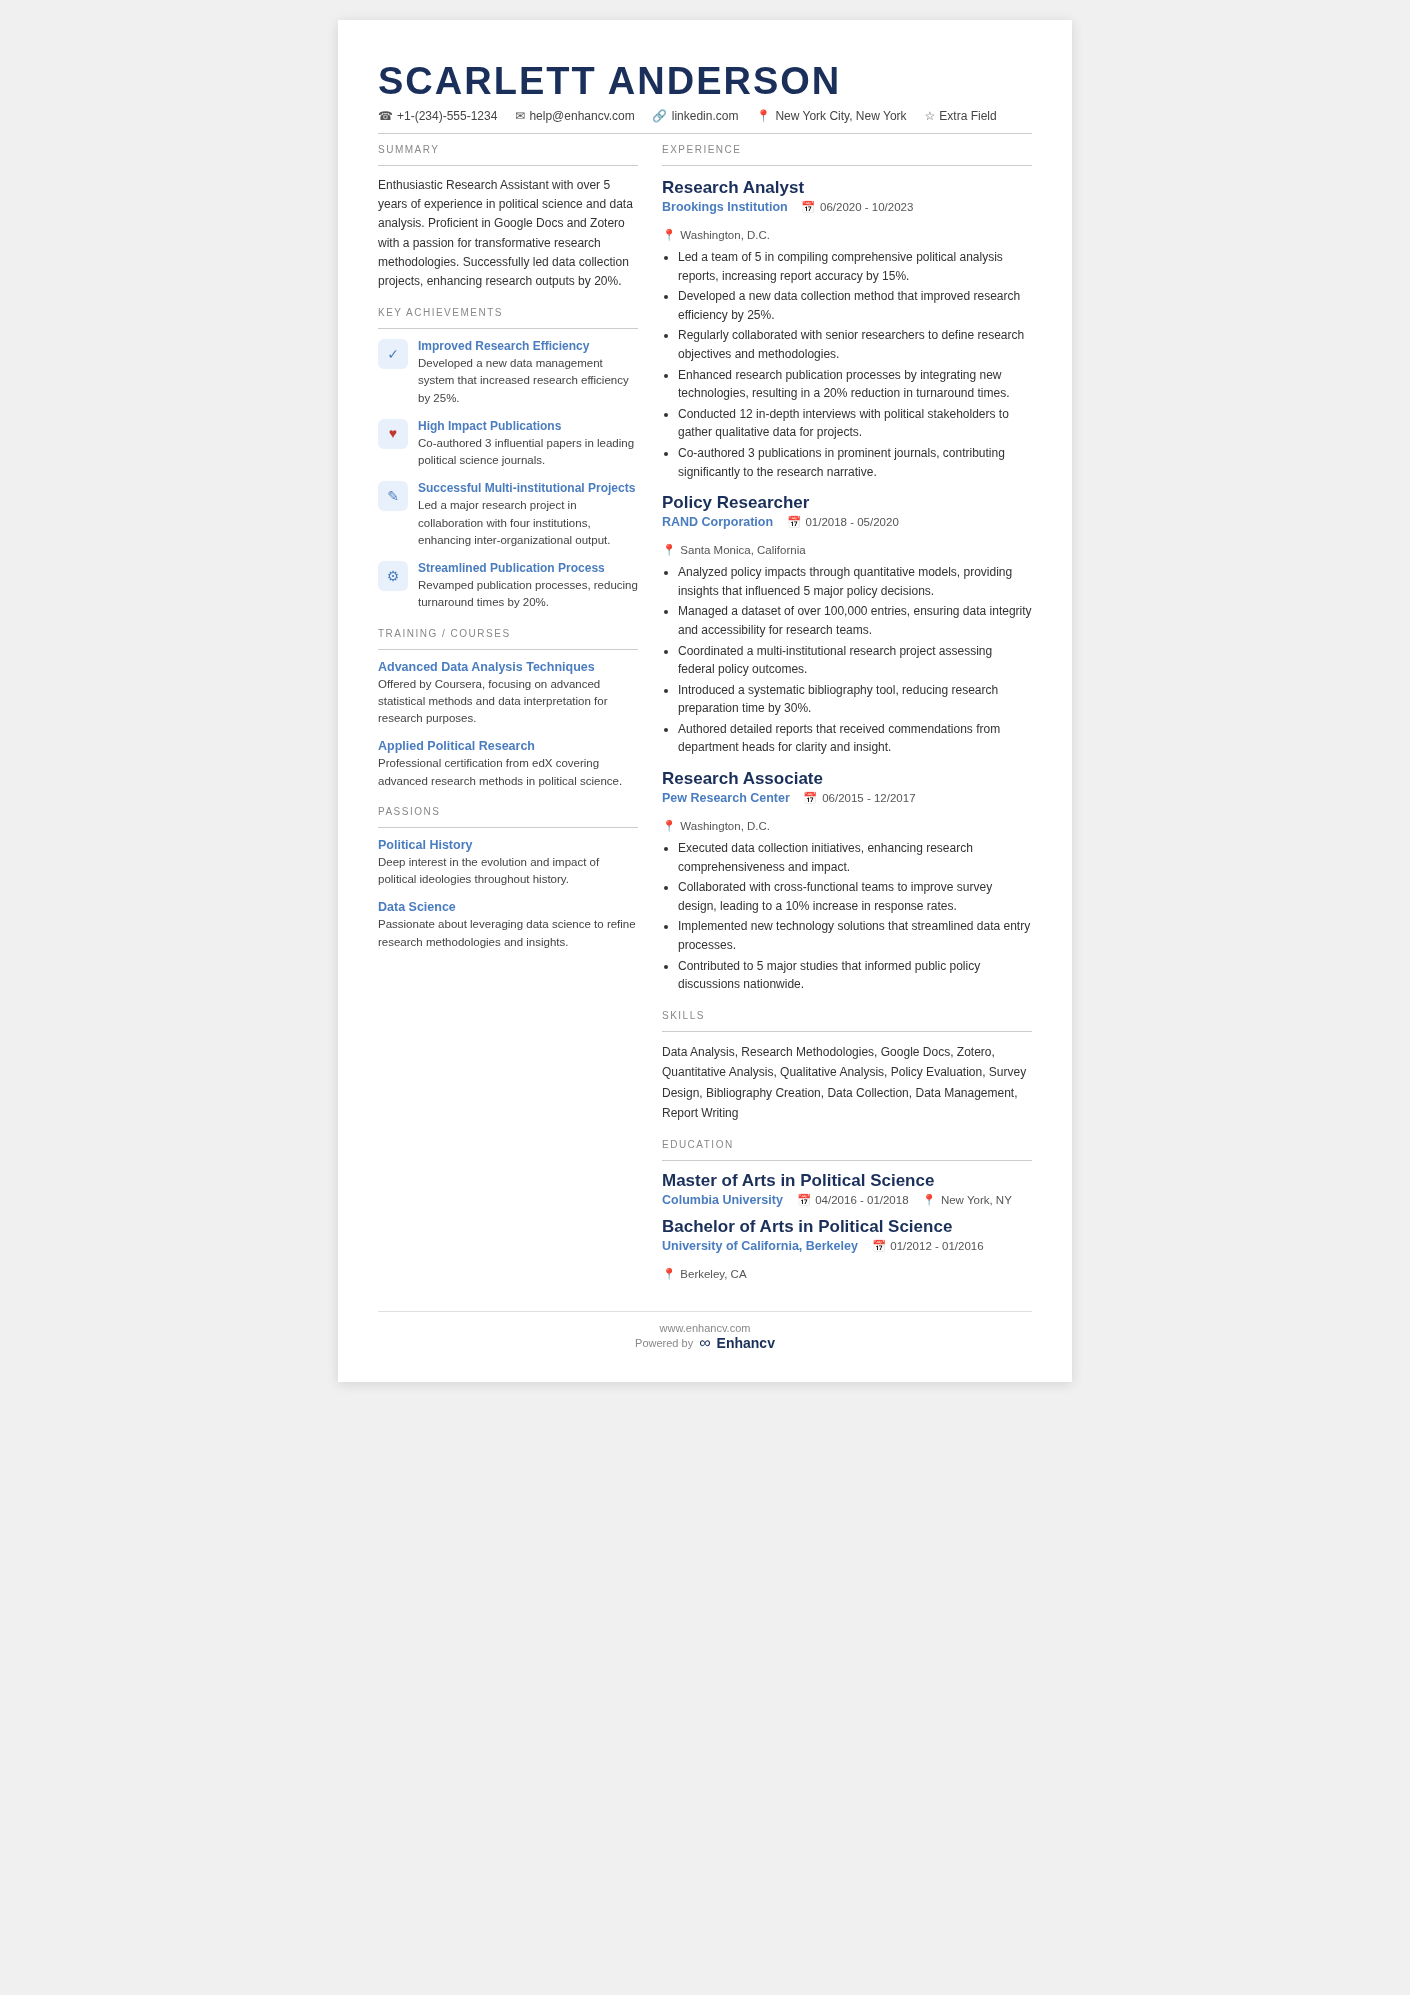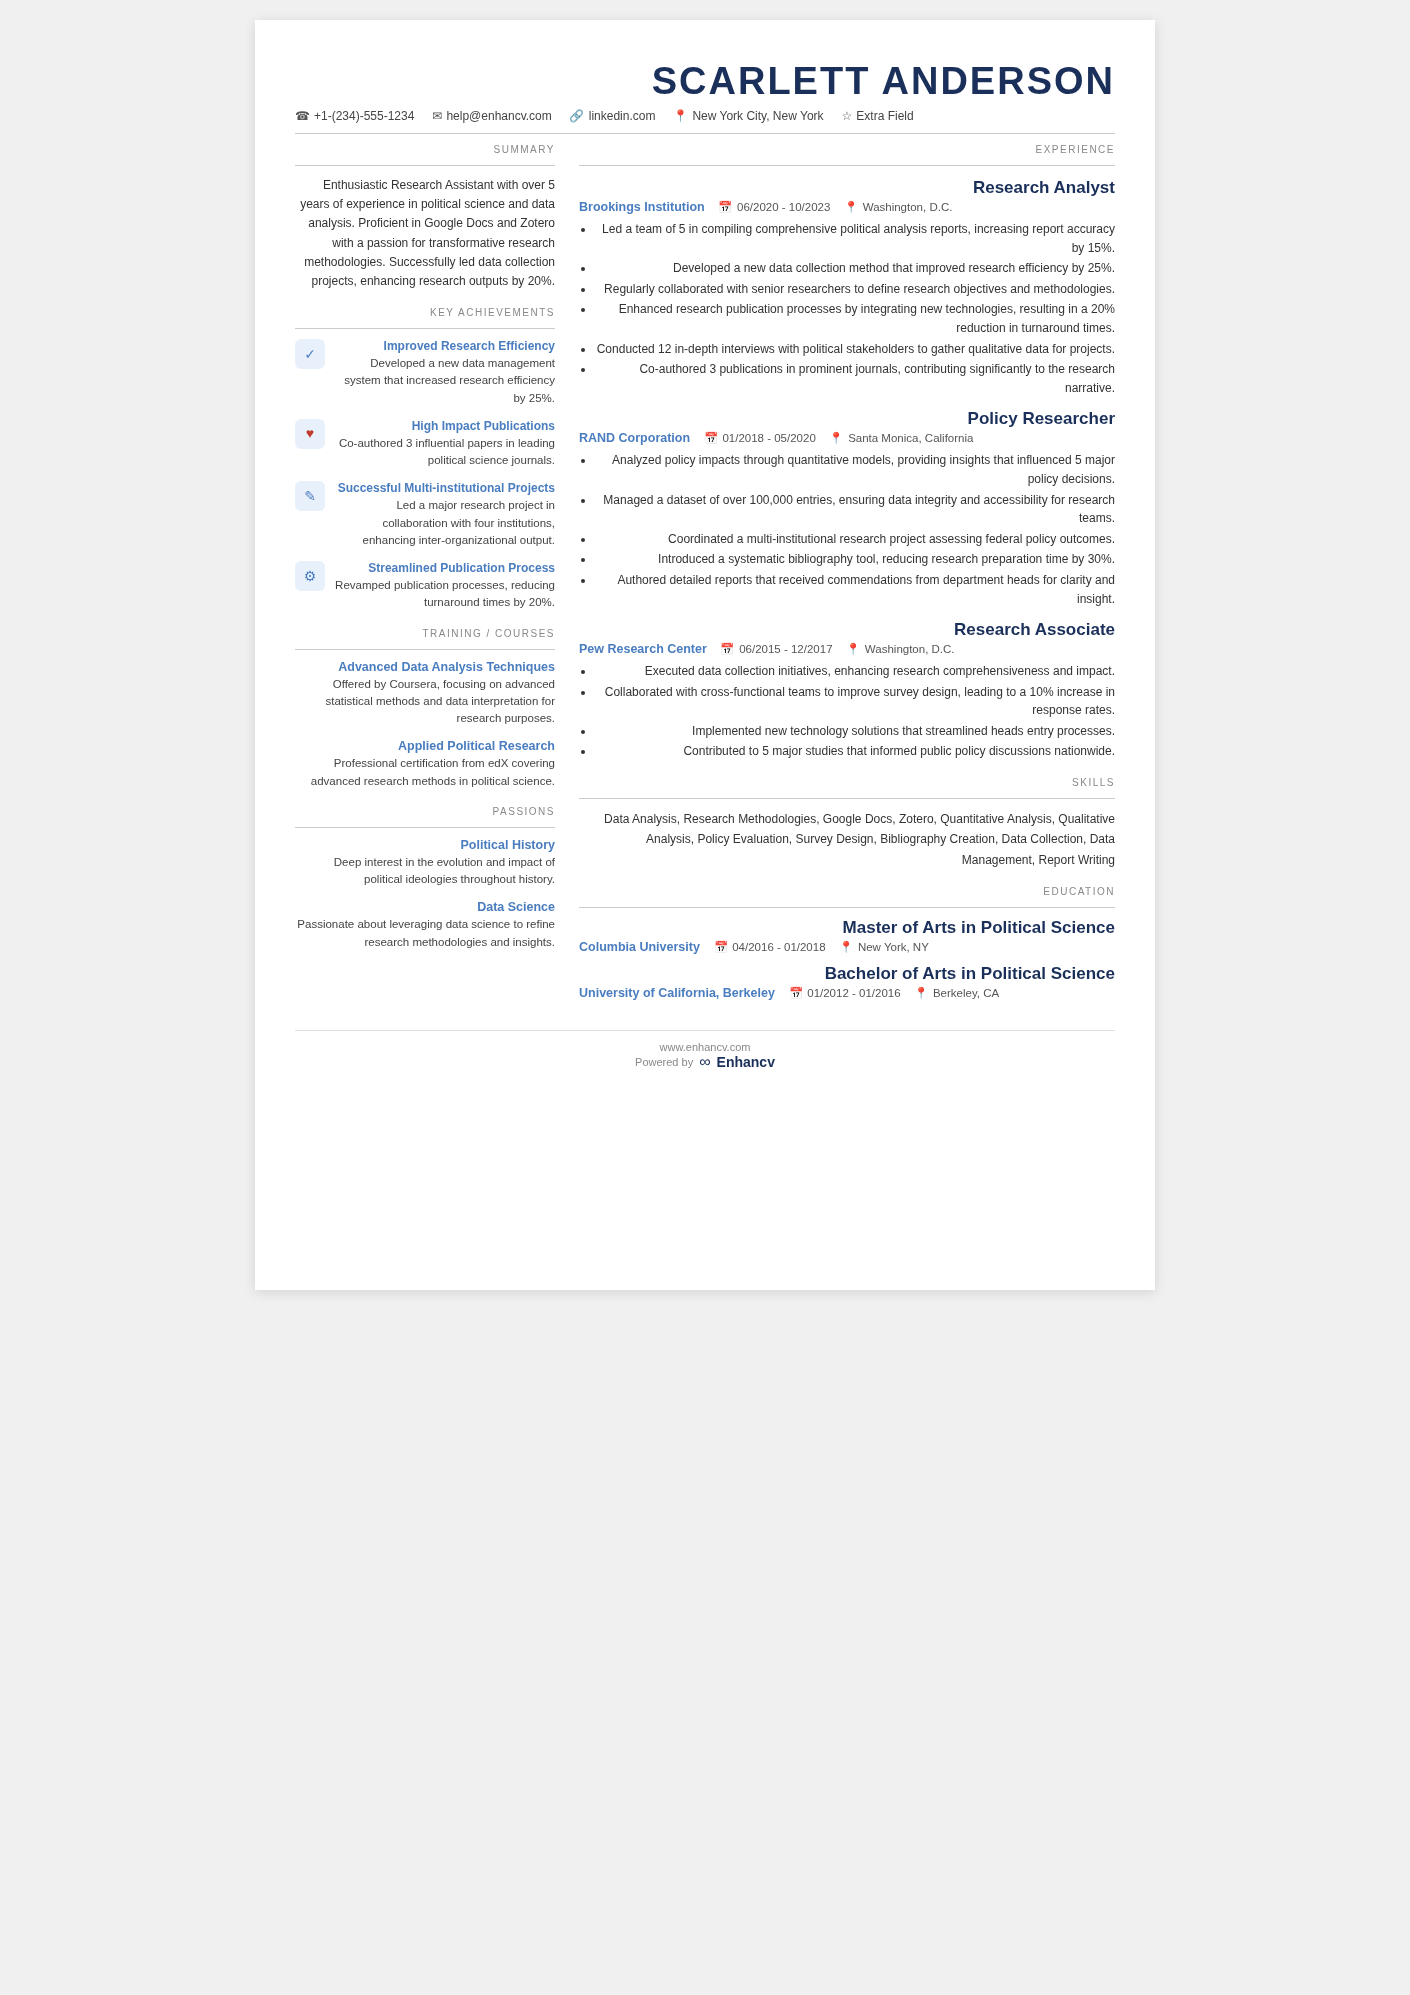--- a/index.html
+++ b/index.html
@@ -5,25 +5,24 @@
     * { margin: 0; padding: 0; box-sizing: border-box; }
     body {
       font-family: 'Georgia', serif;
       background: #f0f0f0;
       display: flex;
       justify-content: center;
       padding: 20px;
     }
     .resume {
       background: #fff;
-      width: 900px;
+      width: 734px;
       min-height: 1270px;
       padding: 40px 40px 30px 40px;
       box-shadow: 0 2px 12px rgba(0,0,0,0.12);
-      text-align: right;
     }
     
     .header-name {
       font-size: 38px;
       font-weight: 800;
       color: #1a2f5a;
       letter-spacing: 2px;
       font-family: Arial, sans-serif;
       text-transform: uppercase;
     }
@@ -459,21 +458,21 @@
             <span>06/2015 - 12/2017</span>
           </span>
           <span class="exp-location">
             <span>📍</span>
             <span>Washington, D.C.</span>
           </span>
         </div>
         <ul class="exp-bullets">
           <li>Executed data collection initiatives, enhancing research comprehensiveness and impact.</li>
           <li>Collaborated with cross-functional teams to improve survey design, leading to a 10% increase in response rates.</li>
-          <li>Implemented new technology solutions that streamlined heads entry processes.</li>
+          <li>Implemented new technology solutions that streamlined data entry processes.</li>
           <li>Contributed to 5 major studies that informed public policy discussions nationwide.</li>
         </ul>
       </div>
 
       <div class="right-section-label">SKILLS</div>
       <hr class="divider">
       <p class="skills-text">Data Analysis, Research Methodologies, Google Docs, Zotero, Quantitative Analysis, Qualitative Analysis, Policy Evaluation, Survey Design, Bibliography Creation, Data Collection, Data Management, Report Writing</p>
 
       <div class="right-section-label">EDUCATION</div>
       <hr class="divider">

